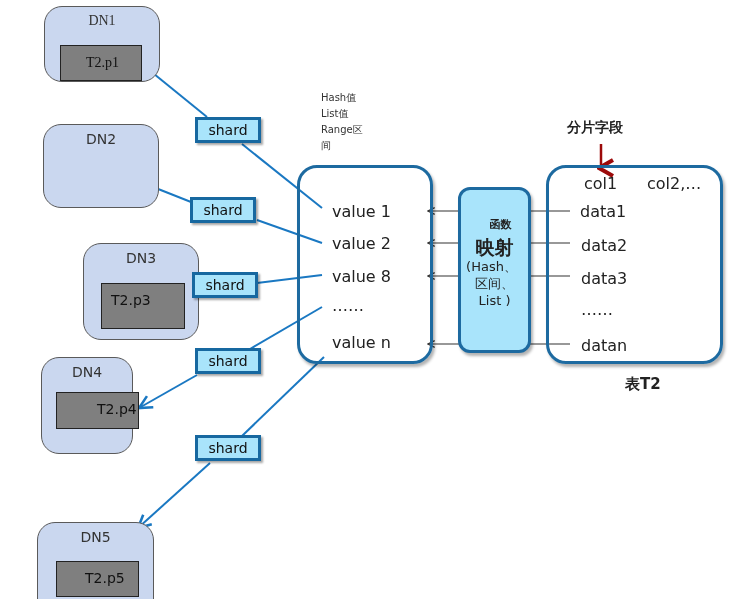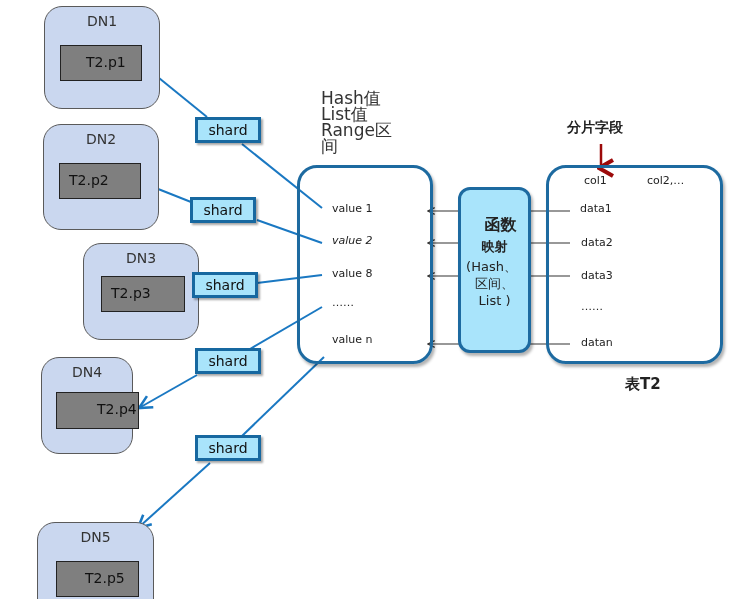--- a/index.html
+++ b/index.html
@@ -10,22 +10,22 @@
   .dn-title { position:absolute; left:0; right:0; top:6px; text-align:center; font-size:14px; color:#333; }
   .part { position:absolute; background:#7f7f7f; border:1.5px solid #222; box-sizing:border-box;
           font-size:14px; color:#111; padding-left:9px; line-height:33px; }
   .shard { position:absolute; width:66px; height:26px; background:#a9e4fb; border:3px solid #1768a0;
            box-sizing:border-box; font-size:14px; color:#111; text-align:center; line-height:20px;
            box-shadow:2px 2px 2px rgba(0,0,0,0.35); }
   .rbox { position:absolute; border:3px solid #1d6aa0; border-radius:20px; box-sizing:border-box; background:transparent;
           box-shadow:2px 3px 3px rgba(0,0,0,0.3); }
   .fbox { position:absolute; background:#a9e4fb; border:3px solid #1d6aa0; border-radius:12px; box-sizing:border-box;
           box-shadow:2px 3px 3px rgba(0,0,0,0.3); text-align:center; }
-  .txt { position:absolute; font-size:11px; color:#222; white-space:nowrap; }
-  .hint { position:absolute; font-size:17px; line-height:16px; color:#333; white-space:nowrap; }
+  .txt { position:absolute; font-size:16px; color:#222; white-space:nowrap; }
+  .hint { position:absolute; font-size:10px; line-height:16px; color:#333; white-space:nowrap; }
   .bold { font-weight:bold; }
 </style>
 </head>
 <body>
 
 <svg class="lines" viewBox="0 0 731 599">
   <defs>
     <marker id="openArrowBlue" viewBox="0 0 10 10" refX="9" refY="5" markerWidth="8" markerHeight="8" orient="auto-start-reverse">
       <path d="M1,1 L9,5 L1,9" fill="none" stroke="#1a78c2" stroke-width="1.6"></path>
     </marker>
@@ -53,31 +53,30 @@
   <line x1="324" y1="357" x2="242" y2="436" stroke="#1a78c2" stroke-width="2"></line>
 
   <line x1="570" y1="211" x2="428" y2="211" stroke="#333" stroke-width="1.2" marker-end="url(#openArrowBlack)"></line>
   <line x1="570" y1="243" x2="428" y2="243" stroke="#333" stroke-width="1.2" marker-end="url(#openArrowBlack)"></line>
   <line x1="570" y1="276" x2="428" y2="276" stroke="#333" stroke-width="1.2" marker-end="url(#openArrowBlack)"></line>
   <line x1="570" y1="344" x2="428" y2="344" stroke="#333" stroke-width="1.2" marker-end="url(#openArrowBlack)"></line>
 
   <line x1="601" y1="144" x2="601" y2="168" stroke="#9c0a0a" stroke-width="2.5" marker-end="url(#redHead)"></line>
 </svg>
 
-<div class="dn" style="left:44px;top:6px;width:116px;height:103px;">
+<div class="dn" style="left:44px;top:6px;width:116px;height:76px;font-family:Liberation Serif, serif;">
   <div class="dn-title">DN1</div>
   <div class="part" style="left:15px;top:38px;width:82px;height:36px;padding-left:25px;">T2.p1</div>
 </div>
-<div class="dn" style="left:43px;top:124px;width:116px;height:106px;">
+<div class="dn" style="left:43px;top:124px;width:116px;height:84px;">
   <div class="dn-title">DN2</div>
-  <div class="part" style="left:15px;top:38px;width:82px;height:36px;">T2.p2</div>
 </div>
 <div class="dn" style="left:39px;top:243px;width:116px;height:97px;margin-left:44px;">
   <div class="dn-title">DN3</div>
-  <div class="part" style="left:17px;top:32px;width:84px;height:36px;">T2.p3</div>
+  <div class="part" style="left:17px;top:39px;width:84px;height:46px;">T2.p3</div>
 </div>
 <div class="dn" style="left:41px;top:357px;width:92px;height:97px;">
   <div class="dn-title">DN4</div>
   <div class="part" style="left:14px;top:34px;width:83px;height:37px;padding-left:40px;">T2.p4</div>
 </div>
 <div class="dn" style="left:37px;top:474px;width:117px;height:100px;margin-top:48px;">
   <div class="dn-title">DN5</div>
   <div class="part" style="left:18px;top:38px;width:83px;height:36px;padding-left:28px;">T2.p5</div>
 </div>
 
@@ -89,28 +88,28 @@
 
 <div class="hint" style="left:321px;top:90px;">
   <div>Hash值</div>
   <div>List值</div>
   <div>Range区</div>
   <div>间</div>
 </div>
 
 <div class="rbox" style="left:297px;top:165px;width:136px;height:199px;"></div>
 <div class="txt" style="left:332px;top:202px;">value 1</div>
-<div class="txt" style="left:332px;top:234px;font-style:italic;">value 2</div>
+<div class="txt" style="left:332px;top:234px;">value 2</div>
 <div class="txt" style="left:332px;top:267px;">value 8</div>
 <div class="txt" style="left:332px;top:296px;">……</div>
 <div class="txt" style="left:332px;top:333px;">value n</div>
 
 <div class="fbox" style="left:458px;top:187px;width:73px;height:166px;">
-  <div class="bold" style="font-size:16px;margin-top:24px;line-height:22px;margin-left:12px;">函数</div>
-  <div class="bold" style="font-size:13px;line-height:22px;">映射</div>
+  <div class="bold" style="font-size:11px;margin-top:24px;line-height:22px;margin-left:12px;">函数</div>
+  <div class="bold" style="font-size:19px;line-height:22px;">映射</div>
   <div style="font-size:13px;line-height:17px;margin-left:-6px;">(Hash、</div>
   <div style="font-size:13px;line-height:17px;">区间、</div>
   <div style="font-size:13px;line-height:17px;">List )</div>
 </div>
 
 <div class="txt bold" style="left:567px;top:119px;font-size:14px;">分片字段</div>
 <div class="rbox" style="left:546px;top:165px;width:177px;height:199px;"></div>
 <div class="txt" style="left:584px;top:174px;">col1</div>
 <div class="txt" style="left:647px;top:174px;">col2,…</div>
 <div class="txt" style="left:580px;top:202px;">data1</div>

